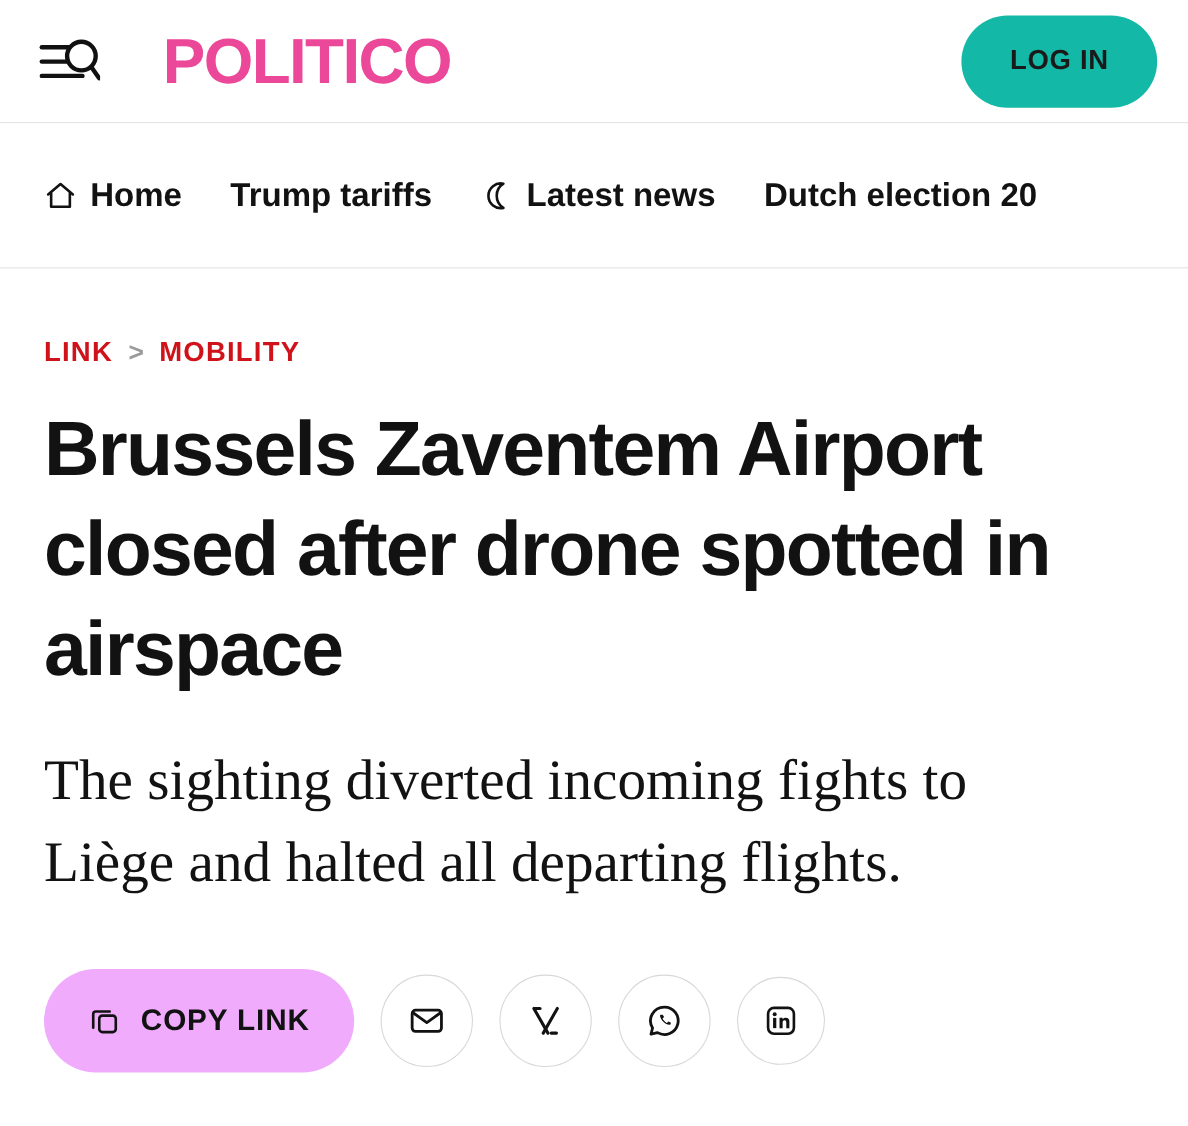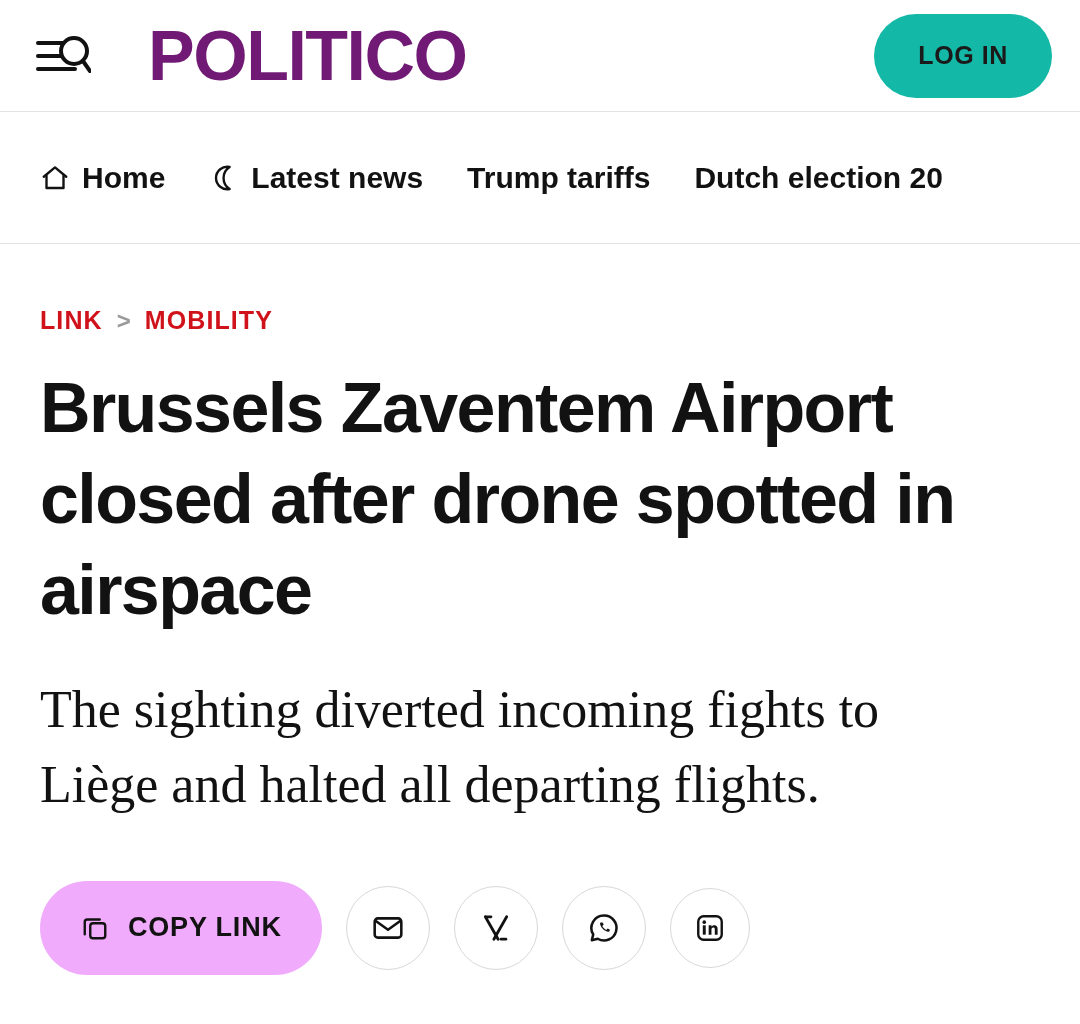--- a/index.html
+++ b/index.html
@@ -39,23 +39,23 @@
     flex: 0 0 auto;
     margin-left: -6px;
   }
   .brand {
     flex: 1 1 auto;
     display: flex;
     align-items: center;
     padding-left: 56px;
   }
   .brand-word {
-    color: #701a75;
-    font-weight: 700;
-    font-size: 70px;
+    color: #ec4899;
+    font-weight: 700;
+    font-size: 58px;
     letter-spacing: -1.5px;
     line-height: 1;
     font-family: "Liberation Sans", sans-serif;
   }
   .login-btn {
     flex: 0 0 auto;
     background: #14b8a6;
     color: #1a1a1a;
     border: none;
     border-radius: 44px;
@@ -208,33 +208,33 @@
       <span class="nav-ico">
         <svg width="30" height="30" viewBox="0 0 24 24" fill="none">
           <path d="M3 11 L12 3.5 L21 11" stroke="#121212" stroke-width="1.9" stroke-linecap="round" stroke-linejoin="round"></path>
           <path d="M5.2 10.2 V20 H18.8 V10.2" stroke="#121212" stroke-width="1.9" stroke-linecap="round" stroke-linejoin="round"></path>
         </svg>
       </span>
       <span>Home</span>
     </div>
 
     <div class="nav-item">
+      <span>Trump tariffs</span>
+    </div>
+
+    <div class="nav-item">
       <span class="nav-ico">
         <svg width="30" height="30" viewBox="0 0 24 24" fill="none">
           <path d="M16.5 3.2 A9 9 0 1 0 16.5 20.8 A10.4 10.4 0 0 1 16.5 3.2 Z" stroke="#121212" stroke-width="1.9" stroke-linejoin="round"></path>
         </svg>
       </span>
       <span>Latest news</span>
     </div>
 
     <div class="nav-item">
-      <span>Trump tariffs</span>
-    </div>
-
-    <div class="nav-item">
       <span>Dutch election 20</span>
     </div>
   </div>
 
   <div class="article">
 
     <div class="breadcrumb">
       <span class="crumb">LINK</span>
       <span class="crumb-sep">&gt;</span>
       <span class="crumb">MOBILITY</span>

